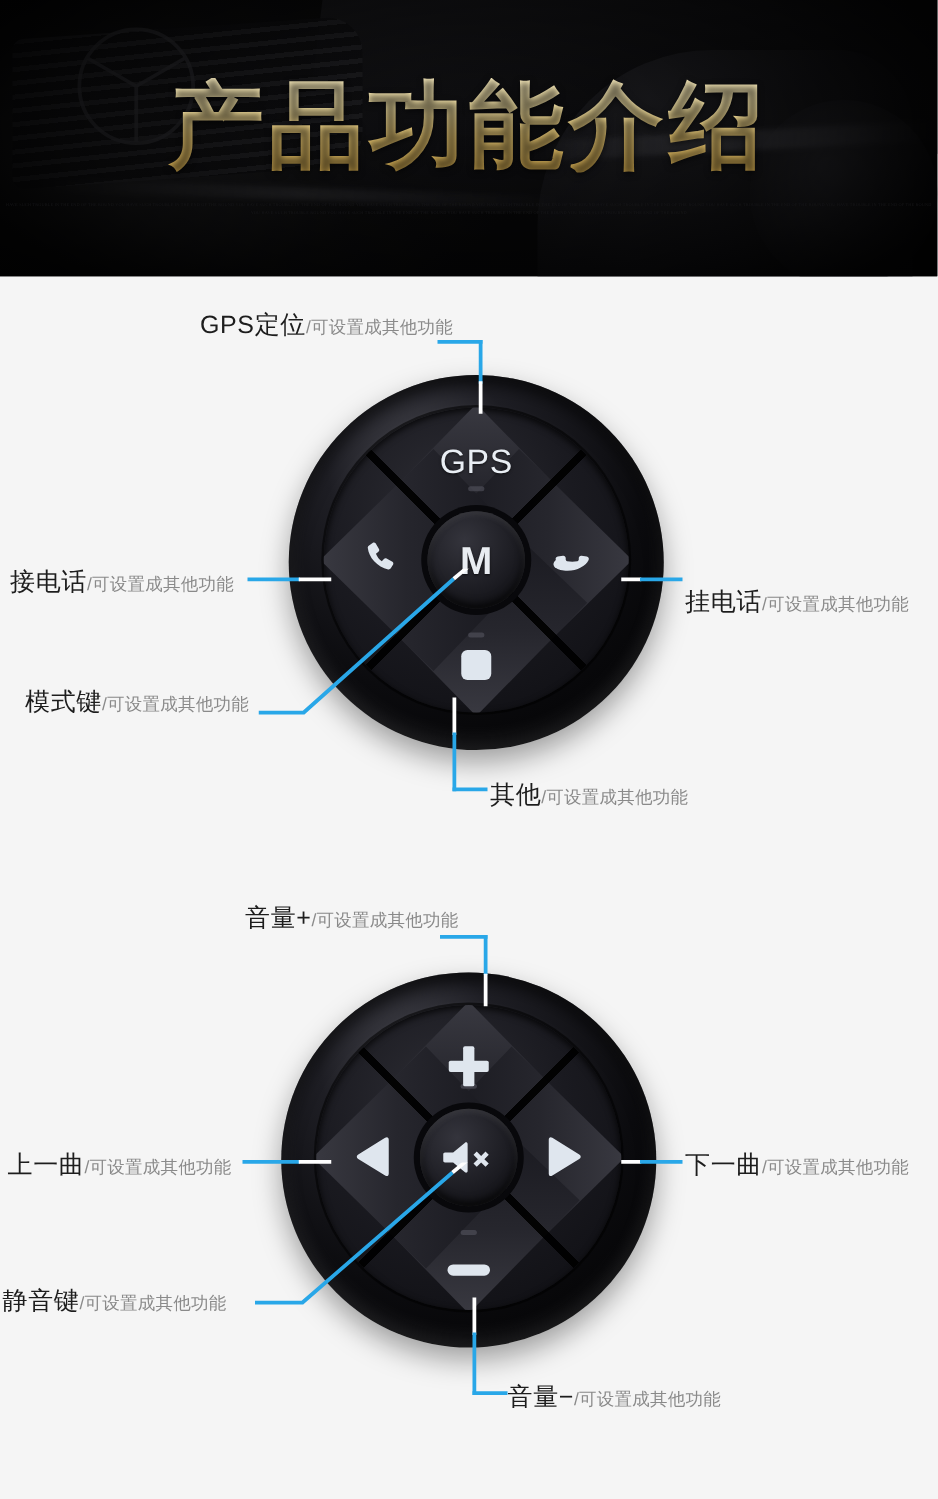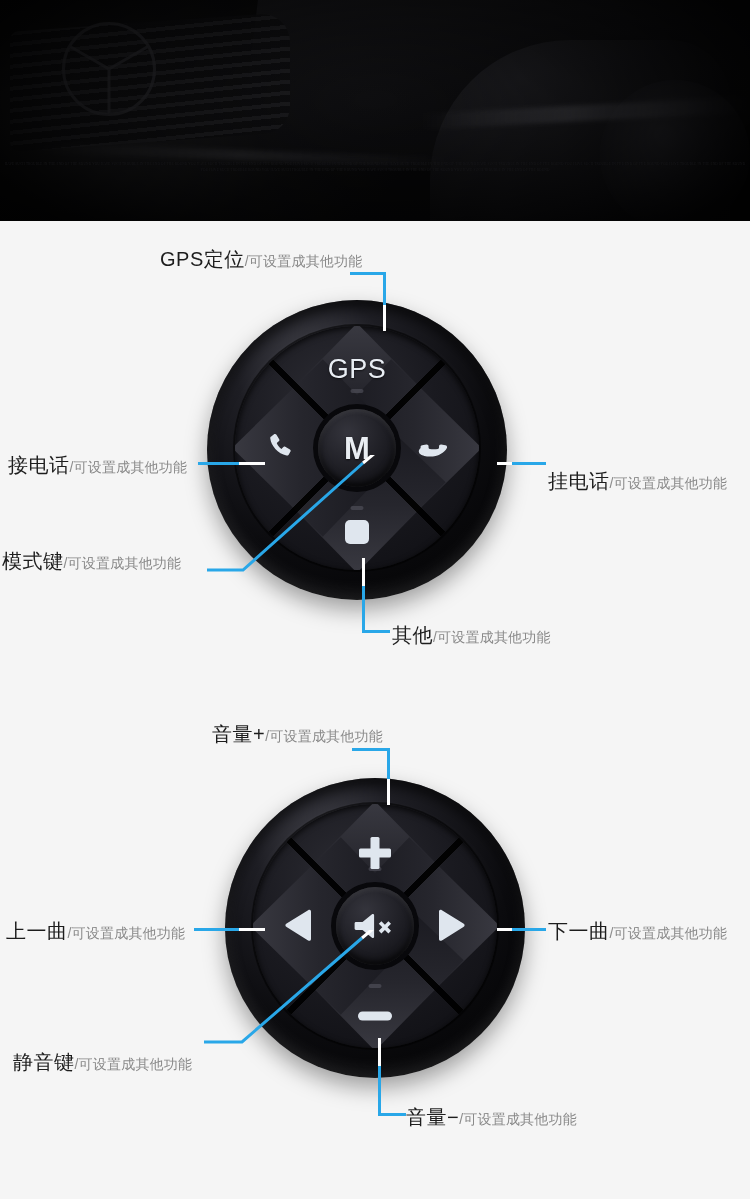--- a/index.html
+++ b/index.html
@@ -219,25 +219,26 @@
     <div class="car-shape wheel"></div>
     <div class="car-shape grille"></div>
     <div class="car-shape star">
         <i></i>
       </div>
     <div class="car-shape lightstreak"></div>
     <div class="car-shape lightstreak2"></div>
     <div class="vignette"></div>
 
 
+    <div class="main-title">产品功能介绍</div>
 
     <div class="fineprint">HAVE SUCH TROUBLE IN THE END OF THE ROUND YOU HAVE SUCH TROUBLE IN THE END OF THE ROUND YOU HAVE SUCH TROUBLE IN THE END OF THE ROUND YOU HAVE SUCH TROUBLE IN THE END OF THE ROUND YOU HAVE SUCH TROUBLE IN THE END OF THE ROUND HAVE SUCH TROUBLE IN THE END OF THE ROUND YOU HAVE SUCH TROUBLE IN THE END OF THE ROUND YOU HAVE TROUBLE IN THE END OF THE ROUND YOU HAVE SUCH TROUBLE ROUND YOU HAVE SUCH TROUBLE IN THE END OF THE ROUND YOU HAVE SUCH TROUBLE IN THE END OF THE ROUND YOU HAVE SUCH TROUBLE IN THE END OF THE ROUND</div>
   </div>
 
-  <div class="device" style="left:207px; top:300px;">
+  <div class="device" style="left:231px; top:300px;">
     <div class="puck"></div>
     <div class="puck-gloss"></div>
     <div class="puck-gloss2"></div>
     <div class="face">
       <div class="pad top"></div>
       <div class="pad right"></div>
       <div class="pad bottom"></div>
       <div class="pad left"></div>
       <div class="pad-sep"></div>
 
@@ -298,21 +299,21 @@
     <span class="big">挂电话</span>
     <span class="sub">/可设置成其他功能</span>
   </div>
 
   <div class="leader">
     <svg width="200" height="130" style="position:absolute;left:203px;top:455px;">
       <polyline points="4,115 40,115 160,8" fill="none" stroke="#29a7e8" stroke-width="3"></polyline>
       <line x1="160" y1="8" x2="172" y2="-2" stroke="#ffffff" stroke-width="3"></line>
     </svg>
   </div>
-  <div class="label" style="left:2px; top:548px;">
+  <div class="label" style="left:20px; top:548px;">
     <span class="big">模式键</span>
     <span class="sub">/可设置成其他功能</span>
   </div>
 
   <div class="leader">
     <div class="seg-white" style="left:362px; top:558px; width:3px; height:30px;"></div>
     <div class="seg-blue" style="left:362px; top:586px; width:3px; height:47px;"></div>
     <div class="seg-blue" style="left:362px; top:630px; width:28px; height:3px;"></div>
   </div>
   <div class="label" style="left:392px; top:622px;">
@@ -366,21 +367,21 @@
         </svg>
       </div>
     </div>
   </div>
 
   <div class="leader">
     <div class="seg-blue" style="left:352px; top:748px; width:38px; height:3px;"></div>
     <div class="seg-blue" style="left:387px; top:748px; width:3px; height:32px;"></div>
     <div class="seg-white" style="left:387px; top:779px; width:3px; height:26px;"></div>
   </div>
-  <div class="label" style="left:212px; top:721px;">
+  <div class="label" style="left:196px; top:721px;">
     <span class="big">音量+</span>
     <span class="sub">/可设置成其他功能</span>
   </div>
 
   <div class="leader">
     <div class="seg-blue" style="left:194px; top:928px; width:46px; height:3px;"></div>
     <div class="seg-white" style="left:239px; top:928px; width:26px; height:3px;"></div>
   </div>
   <div class="label" style="left:6px; top:918px;">
     <span class="big">上一曲</span>
@@ -395,21 +396,21 @@
     <span class="big">下一曲</span>
     <span class="sub">/可设置成其他功能</span>
   </div>
 
   <div class="leader">
     <svg width="200" height="130" style="position:absolute;left:200px;top:930px;">
       <polyline points="4,112 42,112 162,8" fill="none" stroke="#29a7e8" stroke-width="3"></polyline>
       <line x1="162" y1="8" x2="174" y2="-2" stroke="#ffffff" stroke-width="3"></line>
     </svg>
   </div>
-  <div class="label" style="left:13px; top:1027px;margin-top:22px;">
+  <div class="label" style="left:2px; top:1027px;">
     <span class="big">静音键</span>
     <span class="sub">/可设置成其他功能</span>
   </div>
 
   <div class="leader">
     <div class="seg-white" style="left:378px; top:1038px; width:3px; height:30px;"></div>
     <div class="seg-blue" style="left:378px; top:1066px; width:3px; height:50px;"></div>
     <div class="seg-blue" style="left:378px; top:1113px; width:28px; height:3px;"></div>
   </div>
   <div class="label" style="left:406px; top:1104px;">

